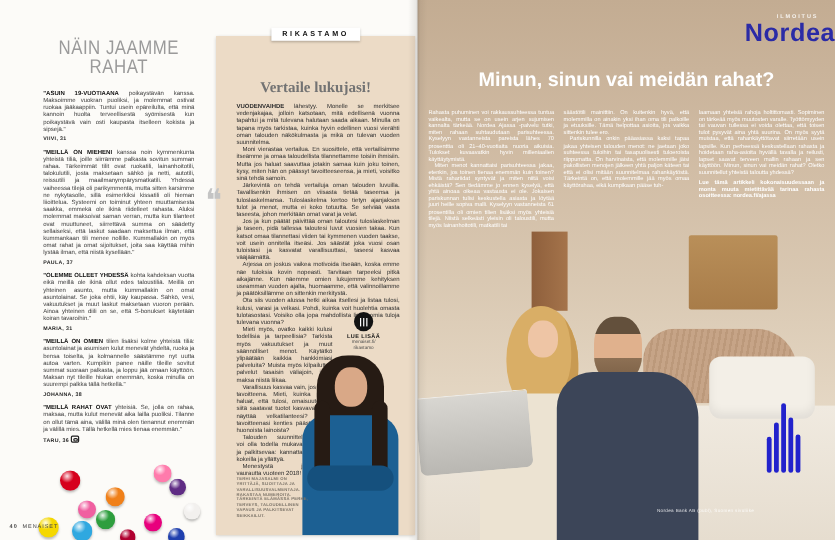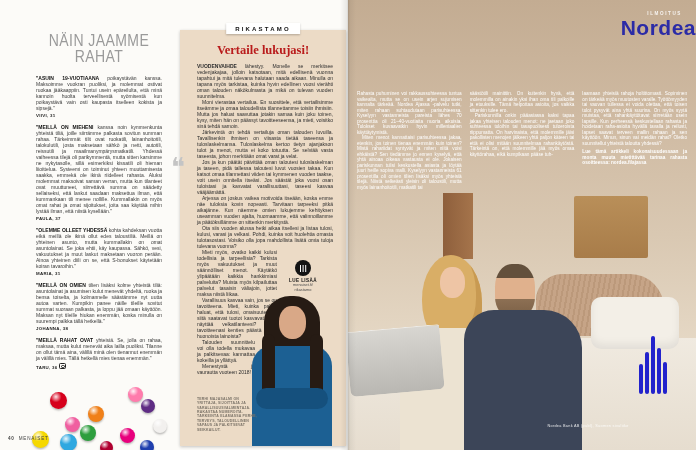--- a/index.html
+++ b/index.html
@@ -22,22 +22,22 @@
   .footer-left{position:absolute;left:8px;bottom:9px;font-size:4.6px;color:#444;letter-spacing:.8px;}
   .footer-left b{margin-right:4px;}
   
   .rikastamo{position:absolute;left:180px;top:30px;width:166px;height:416px;background:#ecdbc6;
              box-shadow:0 1px 3px rgba(0,0,0,.22);}
   .tab{position:absolute;left:50%;top:-7px;transform:translateX(-50%);background:#fff;color:#111;
        padding:2.5px 9px 2px;font-size:6px;font-weight:bold;letter-spacing:2.2px;white-space:nowrap;
        box-shadow:0 1px 2px rgba(0,0,0,.25);}
   .quote-glyph{position:absolute;left:-9px;top:128px;font-size:26px;line-height:20px;color:#c4c4c4;
        font-family:"Liberation Serif",serif;}
-  .col-title{margin:13px 0 5px;text-align:center;font-family:"Liberation Serif",serif;
-       font-weight:bold;font-size:12.5px;color:#b91c1c;}
+  .col-title{margin:36px 0 5px;text-align:center;font-family:"Liberation Serif",serif;
+       font-weight:bold;font-size:12.5px;color:#737373;}
   .col-body{margin:0 13px 0 17px;font-size:5px;line-height:6px;color:#2e2e2e;text-align:justify;}
   .col-body p{margin:0;}
   .col-body p.ind{text-indent:5px;}
   .col-body p.nr1{margin-right:56px;}
   .col-body p.nr2{margin-right:78px;}
   .badge{position:absolute;left:100px;top:230px;width:46px;text-align:center;}
   .badge-circle{width:16px;height:16px;border-radius:50%;background:#131313;margin:0 auto 2px;position:relative;}
   .badge-circle i{position:absolute;left:4.6px;top:5px;width:1.8px;height:6.5px;background:#fff;
        box-shadow:2.6px 0 0 #fff,5.2px 0 0 #fff;}
   .badge-label{font-size:4.6px;font-weight:bold;color:#111;letter-spacing:.4px;}
@@ -188,20 +188,21 @@
       <div class="w-hair"></div>
       <div class="w-face"></div>
       <div class="w-body"></div>
       <div class="m-head"></div>
       <div class="m-body"></div>
       <div class="laptop"></div>
     </div>
 
     <div class="ilmoitus">ILMOITUS</div>
     <div class="nordea-logo">Nordea</div>
+    <h2 class="ad-headline">Minun, sinun vai meidän rahat?</h2>
 
     <div class="ad-cols">
       <div class="ad-col">
         <p>Rahasta puhuminen voi rakkaussuhteessa tuntua vaikealta, mutta se on usein arjen sujumisen kannalta tärkeää. Nordea Ajassa -palvelu tutki, miten rahaan suhtaudutaan parisuhteessa. Kyselyyn vastanneista pareista lähes 70 prosenttia oli 21–40-vuotiaita nuoria aikuisia. Tulokset kuvaavatkin hyvin milleniaalien käyttäytymistä.</p>
         <p class="ind">Miten menot kannattaisi parisuhteessa jakaa, etenkin, jos toinen tienaa enemmän kuin toinen? Mistä rahariidat syntyvät ja miten niitä voisi ehkäistä? Sen tiedämme jo ennen kyselyä, että yhtä ainoaa oikeaa vastausta ei ole. Jokaisen pariskunnan tulisi keskustella asiasta ja löytää juuri heille sopiva malli. Kyselyyn vastanneista 61 prosentilla oli omien tilien lisäksi myös yhteisiä tilejä. Niistä selkeästi yleisin oli taloustili, mutta myös lainanhoitotili, matkatili tai</p>
       </div>
       <div class="ad-col">
         <p>säästötili mainittiin. On kuitenkin hyvä, että molemmilla on ainakin yksi ihan oma tili palkoille ja etuuksille. Tämä helpottaa asioita, jos vaikka sittenkin tulee ero.</p>
         <p class="ind">Pariskunnilla onkin pääasiassa kaksi tapaa jakaa yhteisen talouden menot: ne jaetaan joko suhteessa tuloihin tai tasapuolisesti tuloeroista riippumatta. On harvinaista, että molemmille jäisi pakollisten menojen jälkeen yhtä paljon käteen tai että ei olisi mitään suunnitelmaa rahankäytöstä. Tärkeintä on, että molemmille jää myös omaa käyttörahaa, eikä kumpikaan pääse tuh-</p>
       </div>

